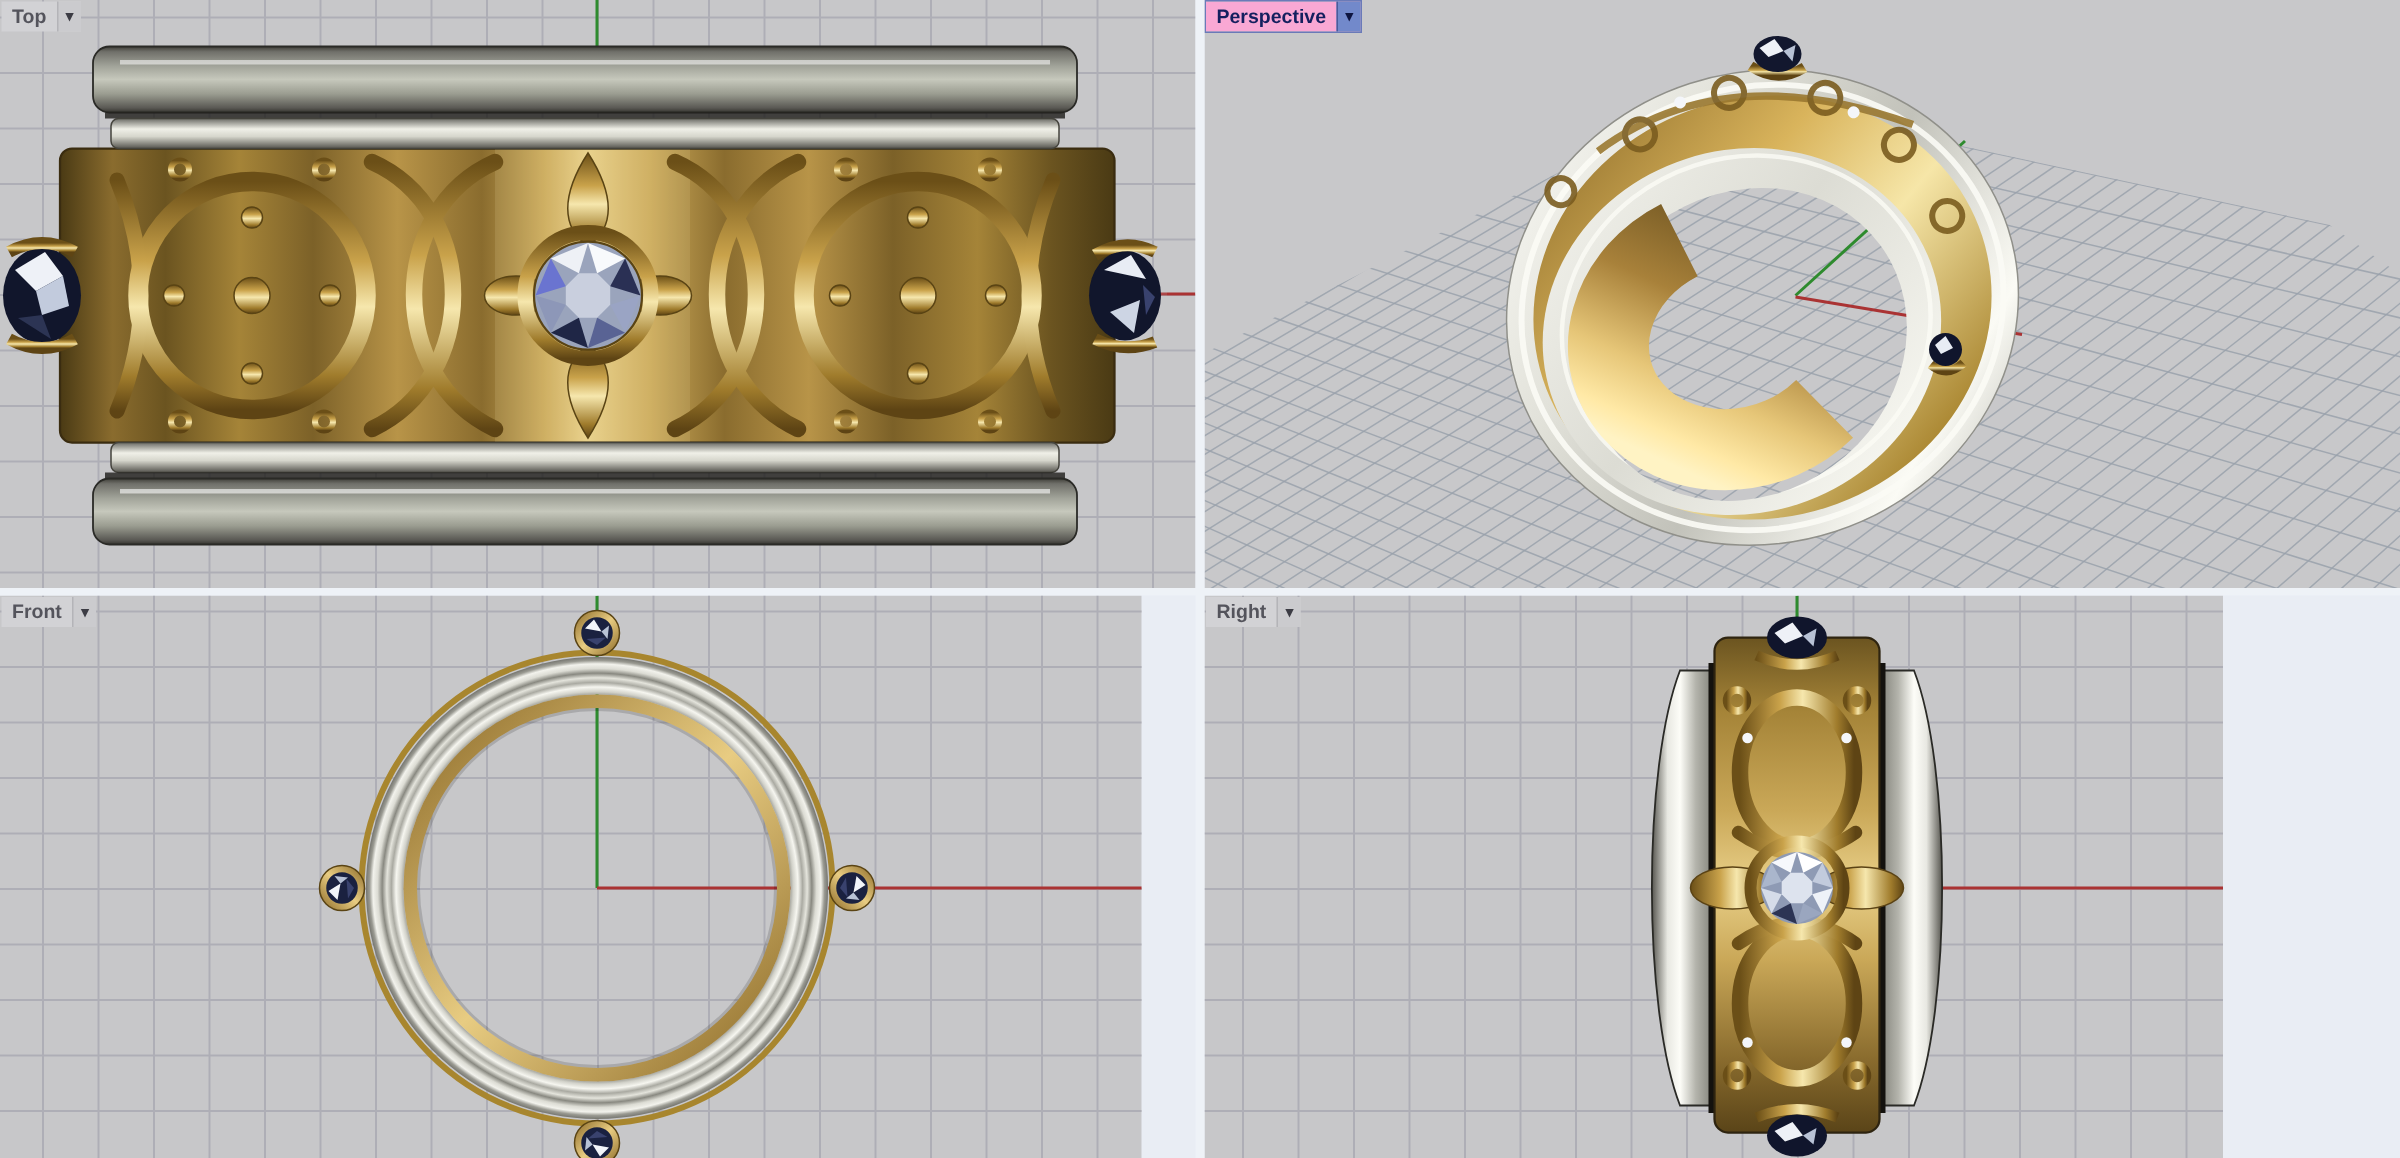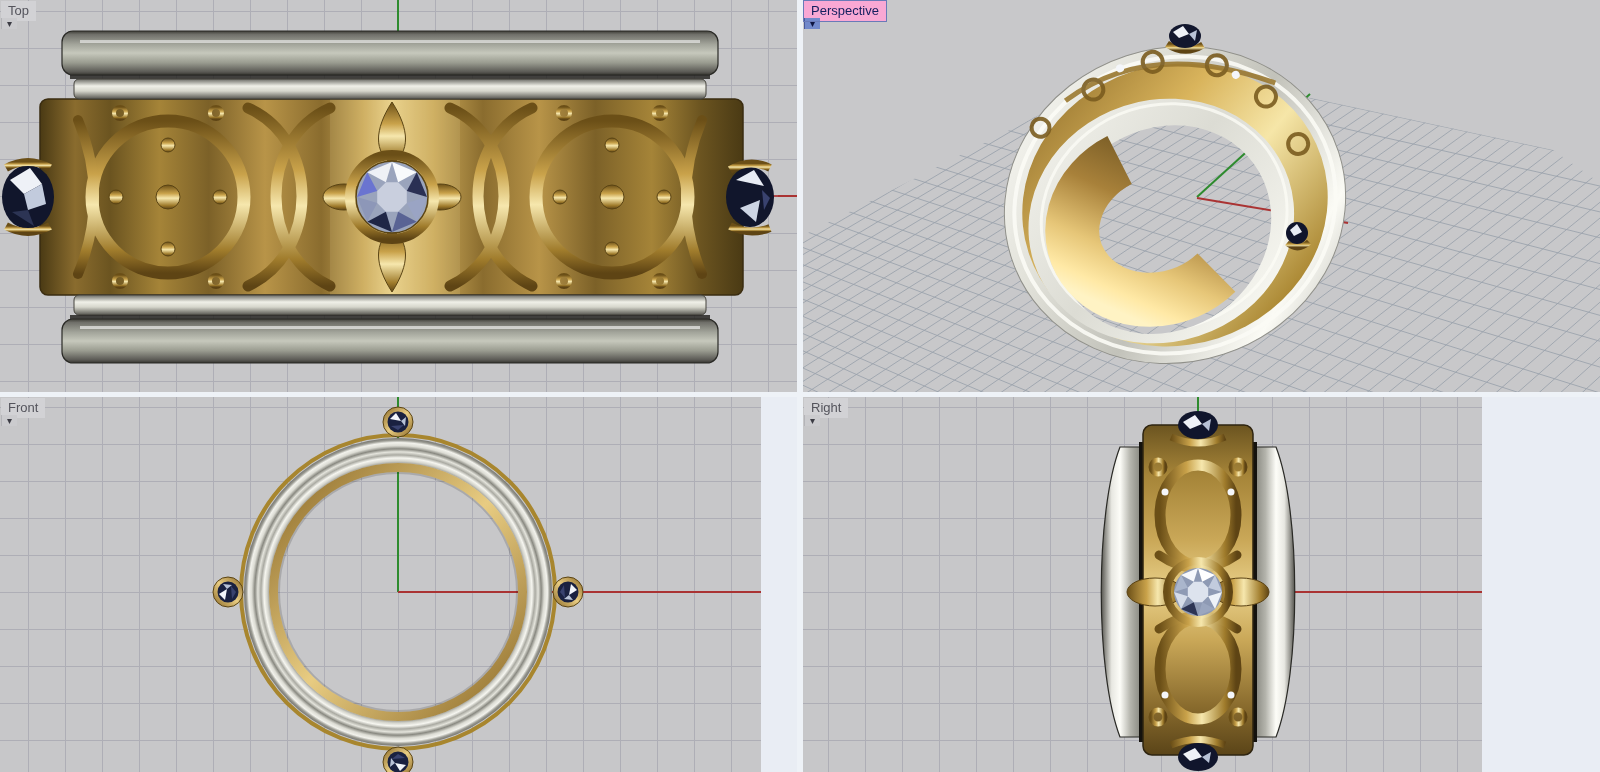--- a/index.html
+++ b/index.html
@@ -14,22 +14,22 @@
     background-image:linear-gradient(to right,#aeaeb6 1px,transparent 1px),
                      linear-gradient(to bottom,#aeaeb6 1px,transparent 1px);
     background-size:37px 37px;}
   #vp-top.gridbg  {background-position:28px 11px;}
   #vp-front.gridbg{background-position:28px 10px;}
   #vp-right.gridbg{background-position:25px 10px;}
   .splitter{position:absolute;background:#eef2f7;}
   #split-v{left:797px;top:0;width:6px;height:772px;}
   #split-h{left:0;top:392px;width:1600px;height:5px;}
   .vp-label{position:absolute;left:1px;top:1px;display:inline-flex;align-items:stretch;
-    height:20px;background:#d2d2d5;color:#54545c;font-size:13px;font-weight:400;
-    cursor:pointer;z-index:5;flex-direction:column;}
+    height:20px;background:#d2d2d5;color:#54545c;font-size:13px;font-weight:700;
+    cursor:pointer;z-index:5;}
   .vp-label-text{padding:2px 7px 0 7px;}
   .vp-label-arrow{width:15px;border-left:1px solid #b4b4b8;background:#cbcbce;color:#3c3c44;
     font-size:10px;display:flex;align-items:center;justify-content:center;}
   .vp-label.active{background:#f9a8d4;color:#141f5e;outline:1px solid #6a7ab8;}
   .vp-label.active .vp-label-arrow{background:#7289cb;border-left:1px solid #4a5a9a;color:#0e1540;}
   svg{position:absolute;left:0;top:0;display:block;}
   #pgrid line{stroke:#9aa2ac;stroke-width:1;opacity:.85;}
 </style>
 </head>
 <body>

